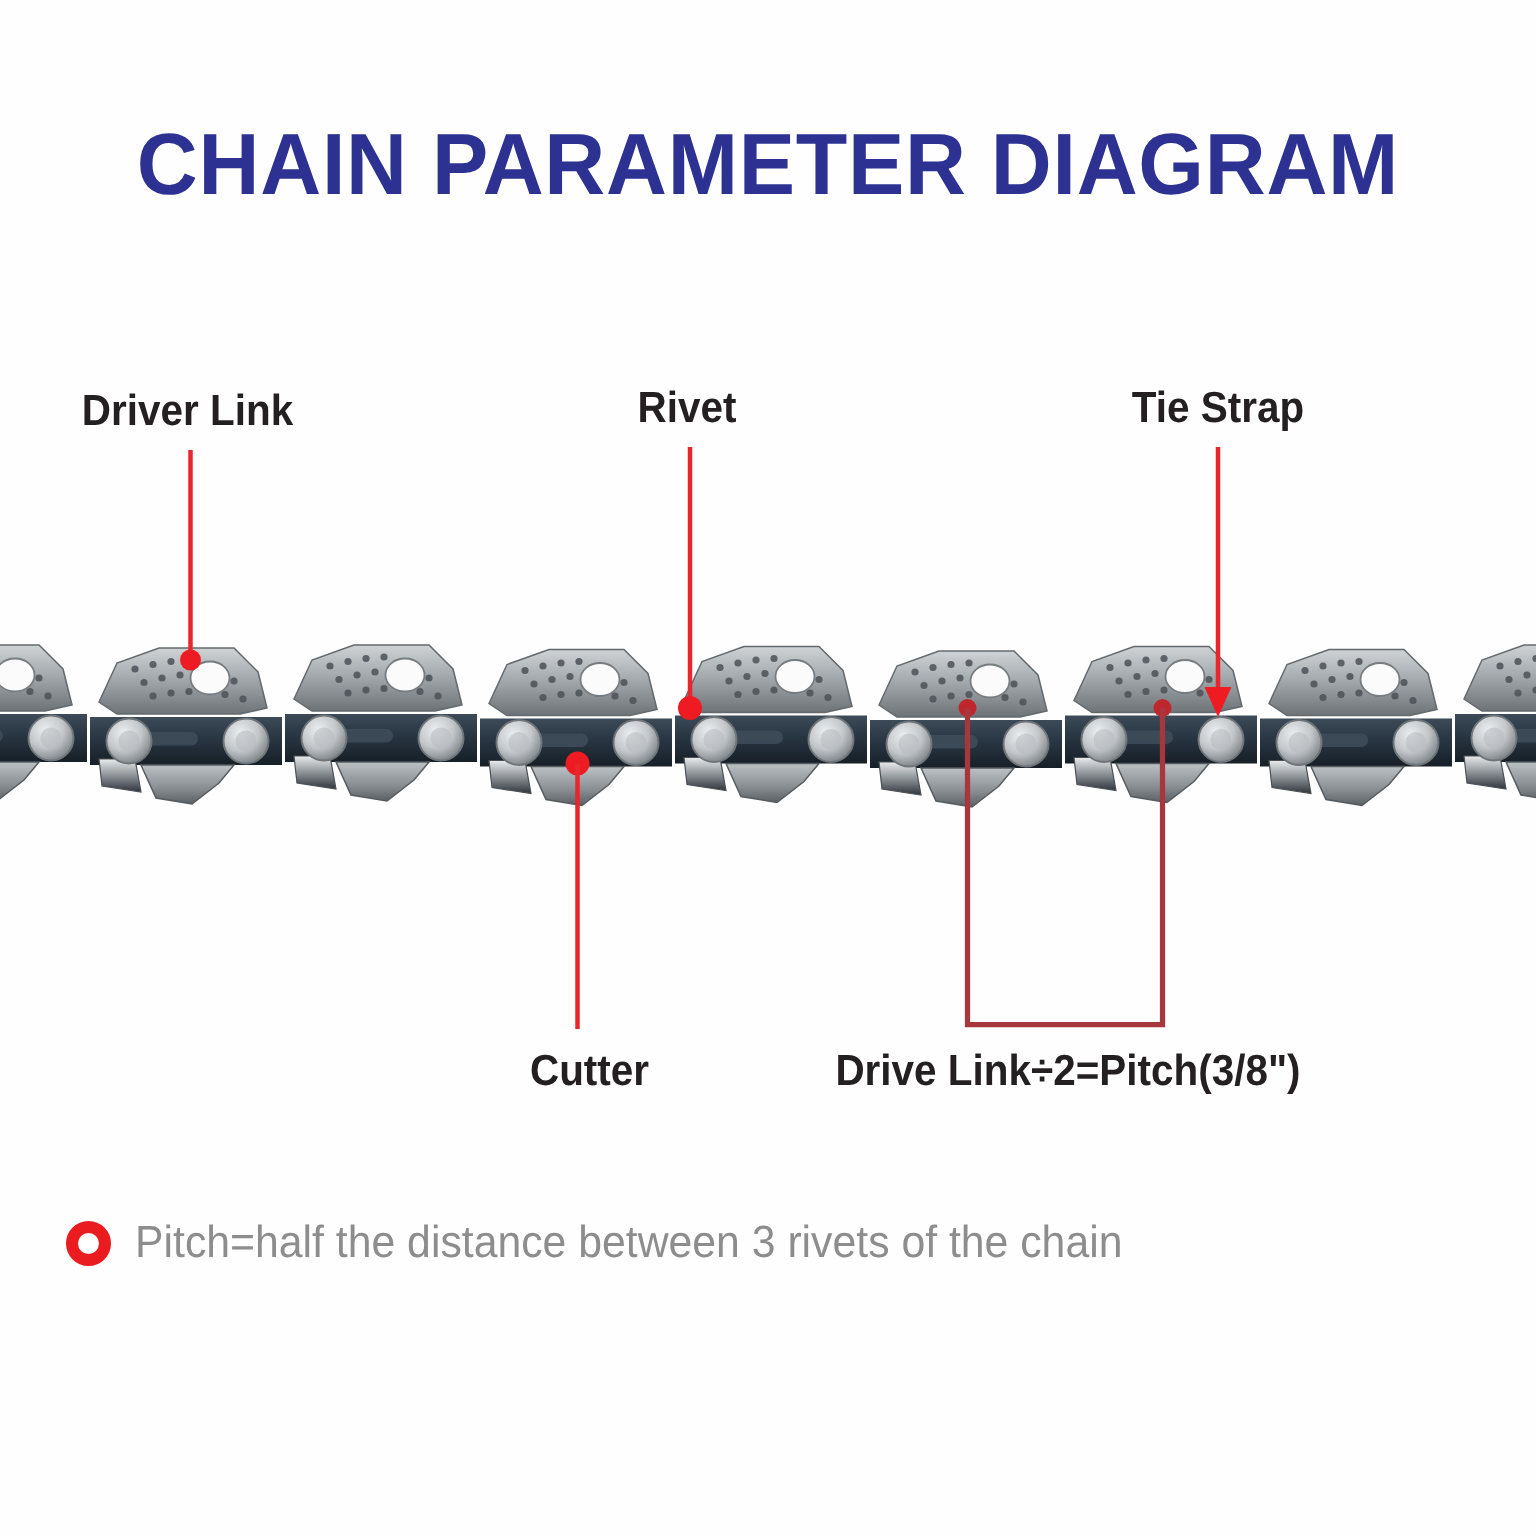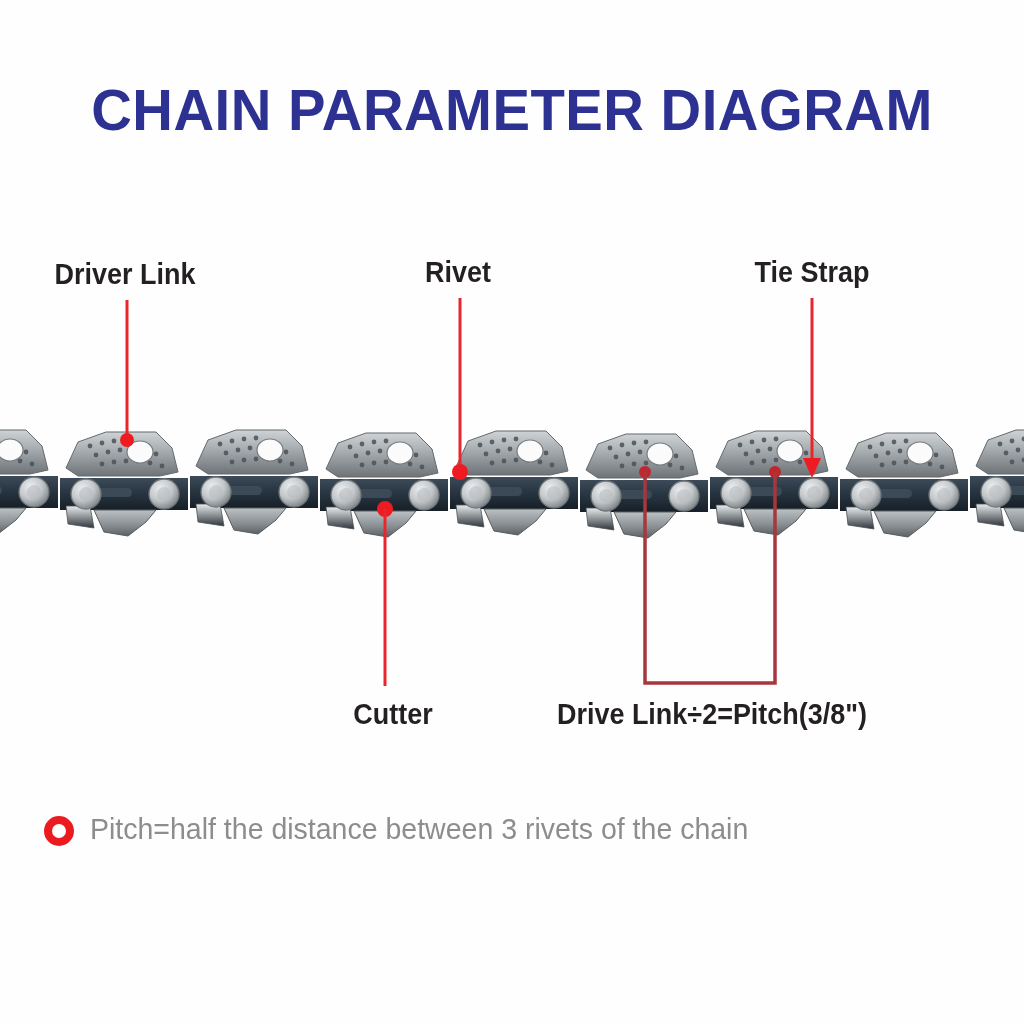--- a/index.html
+++ b/index.html
@@ -75,21 +75,21 @@
 
   
   #notes {
     position: absolute;
     left: 44px;
     top: 812px;
     width: 960px;
   }
   .note-row {
     display: flex;
-    align-items: flex-end;
+    align-items: center;
     margin-bottom: 20px;
   }
   .note-bullet {
     flex: 0 0 auto;
     width: 30px;
     height: 30px;
     border-radius: 50%;
     border: 8px solid #ea1c20;
     background: #ffffff;
     box-sizing: border-box;

